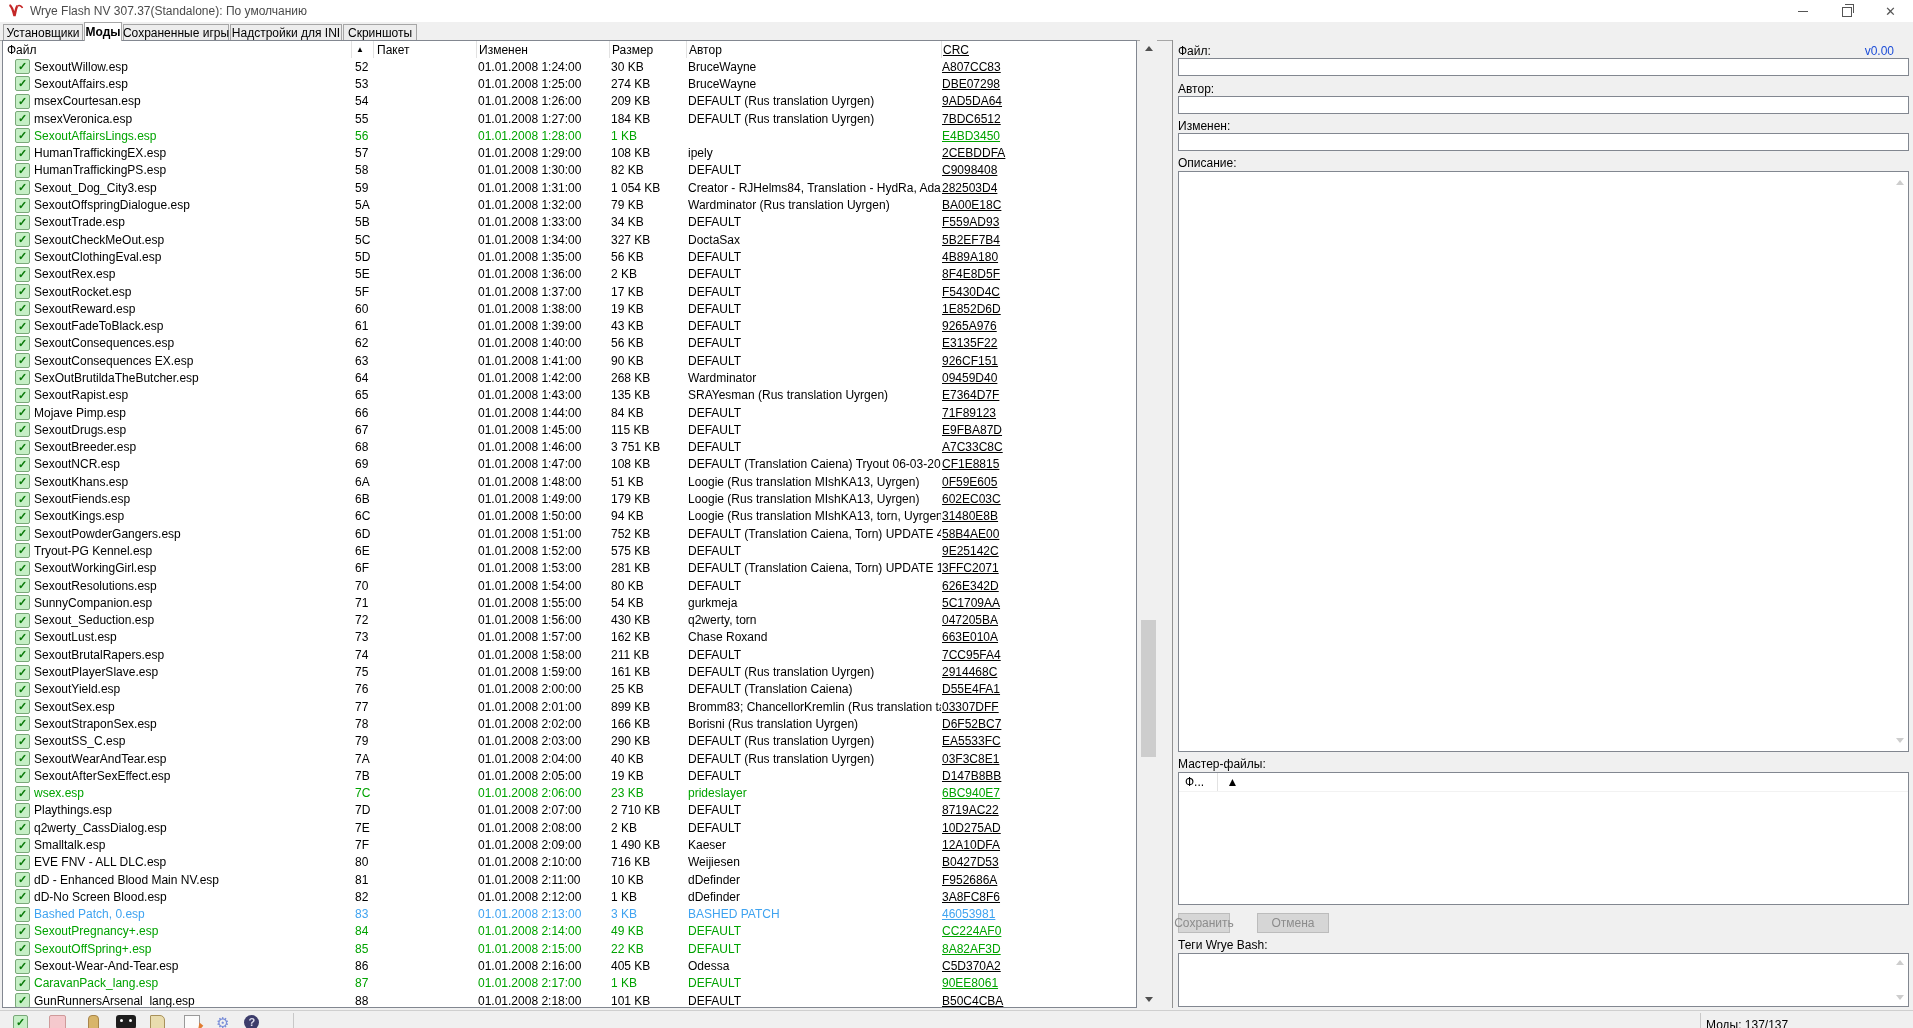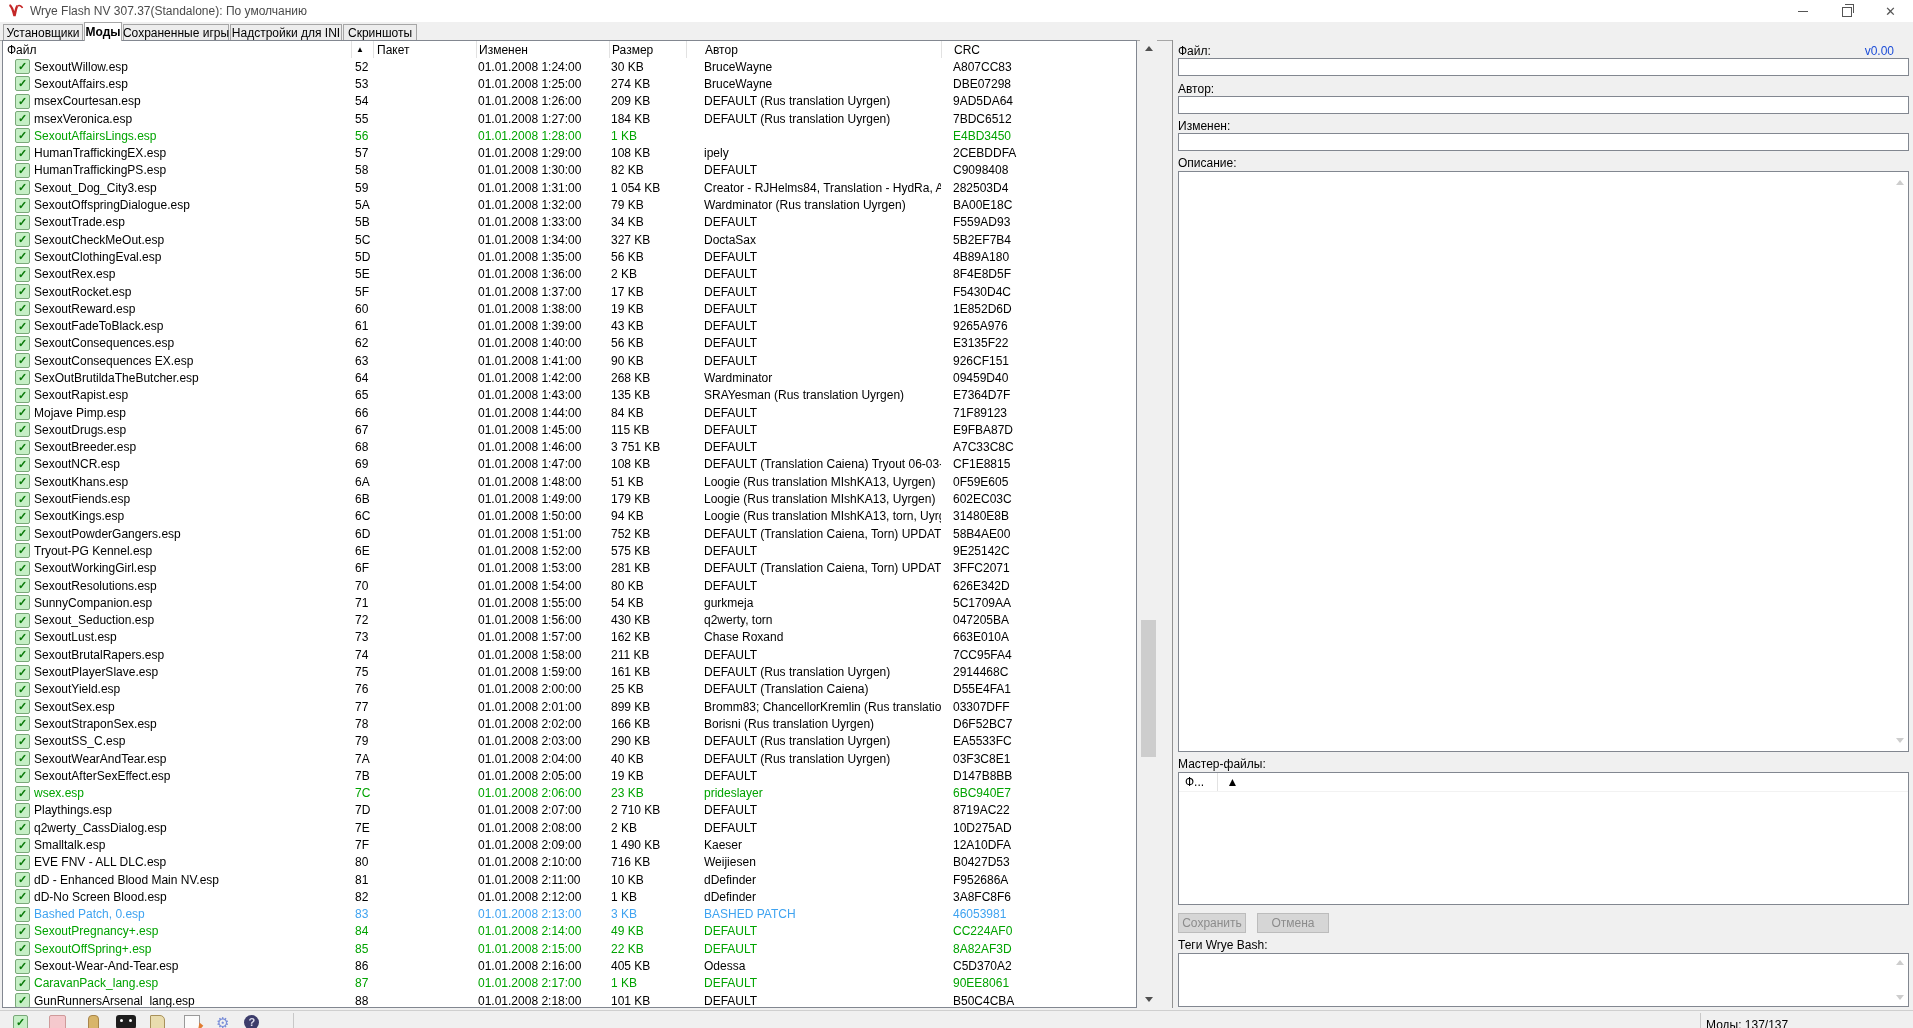--- a/index.html
+++ b/index.html
@@ -24,22 +24,22 @@
              border:1px solid #828790;box-sizing:border-box;overflow:hidden;}
   .thead{display:flex;height:17px;align-items:center;background:#ffffff;}
   .hcell{white-space:nowrap;overflow:hidden;box-sizing:border-box;height:17px;display:flex;align-items:center;}
   .trow{display:flex;height:17.3px;align-items:center;white-space:nowrap;}
   .cell{white-space:nowrap;overflow:hidden;box-sizing:border-box;}
   .c-file{flex:0 0 348px;display:flex;align-items:center;}
   .c-lo{flex:0 0 22px;padding-left:4px;}
   .c-pkg{flex:0 0 103px;padding-left:3px;}
   .c-mod{flex:0 0 133px;padding-left:2px;}
   .c-size{flex:0 0 77px;padding-left:2px;}
-  .c-auth{flex:0 0 255px;padding-left:18px;}
-  .c-crc{flex:1 1 auto;padding-left:12px;}
+  .c-auth{flex:0 0 255px;padding-left:2px;}
+  .c-crc{flex:1 1 auto;padding-left:1px;text-decoration:underline;}
   .hsep{border-left:1px solid #e2e2e2;}
   .sortarrow{font-size:8px;color:#000;line-height:8px;}
   .cb{flex:0 0 13px;height:13px;margin-left:12px;background:#c6efc6;border:1px solid #79a879;border-radius:2px;
       color:#0a7a0a;font-size:11px;line-height:12px;text-align:center;font-weight:bold;box-sizing:content-box;}
   .fname{margin-left:4px;overflow:hidden;}
   .clr-green, .clr-green .cell{color:#00a300;}
   .clr-blue,  .clr-blue  .cell{color:#3fa3f0;}
   
   .vscroll{position:absolute;left:1140px;top:40px;width:17px;height:968px;background:#f0f0f0;}
   .sbtn{position:absolute;left:0;width:17px;height:17px;display:flex;align-items:center;justify-content:center;}
@@ -865,21 +865,21 @@
     <div class="chev-up" style="top:8px;"></div>
     <div class="chev-dn" style="bottom:8px;"></div>
   </div>
   <span class="plabel" style="top:717px;">Мастер-файлы:</span>
   <div class="pbox" style="top:732px;height:133px;">
     <div class="mheader">
       <div class="mh mh1">Ф...</div>
       <div class="mh mh2">▲</div>
     </div>
   </div>
-  <div class="pbtn" style="left:5px;top:873px;width:68px;">Сохранить</div>
+  <div class="pbtn" style="left:5px;top:873px;width:52px;">Сохранить</div>
   <div class="pbtn" style="left:84px;top:873px;width:72px;">Отмена</div>
   <span class="plabel" style="top:898px;">Теги Wrye Bash:</span>
   <div class="pbox" style="top:913px;height:54px;">
     <div class="chev-up" style="top:6px;"></div>
     <div class="chev-dn" style="bottom:6px;"></div>
   </div>
 </div>
 
 <div class="statusbar">
   <div class="sdiv" style="left:293px;"></div>

